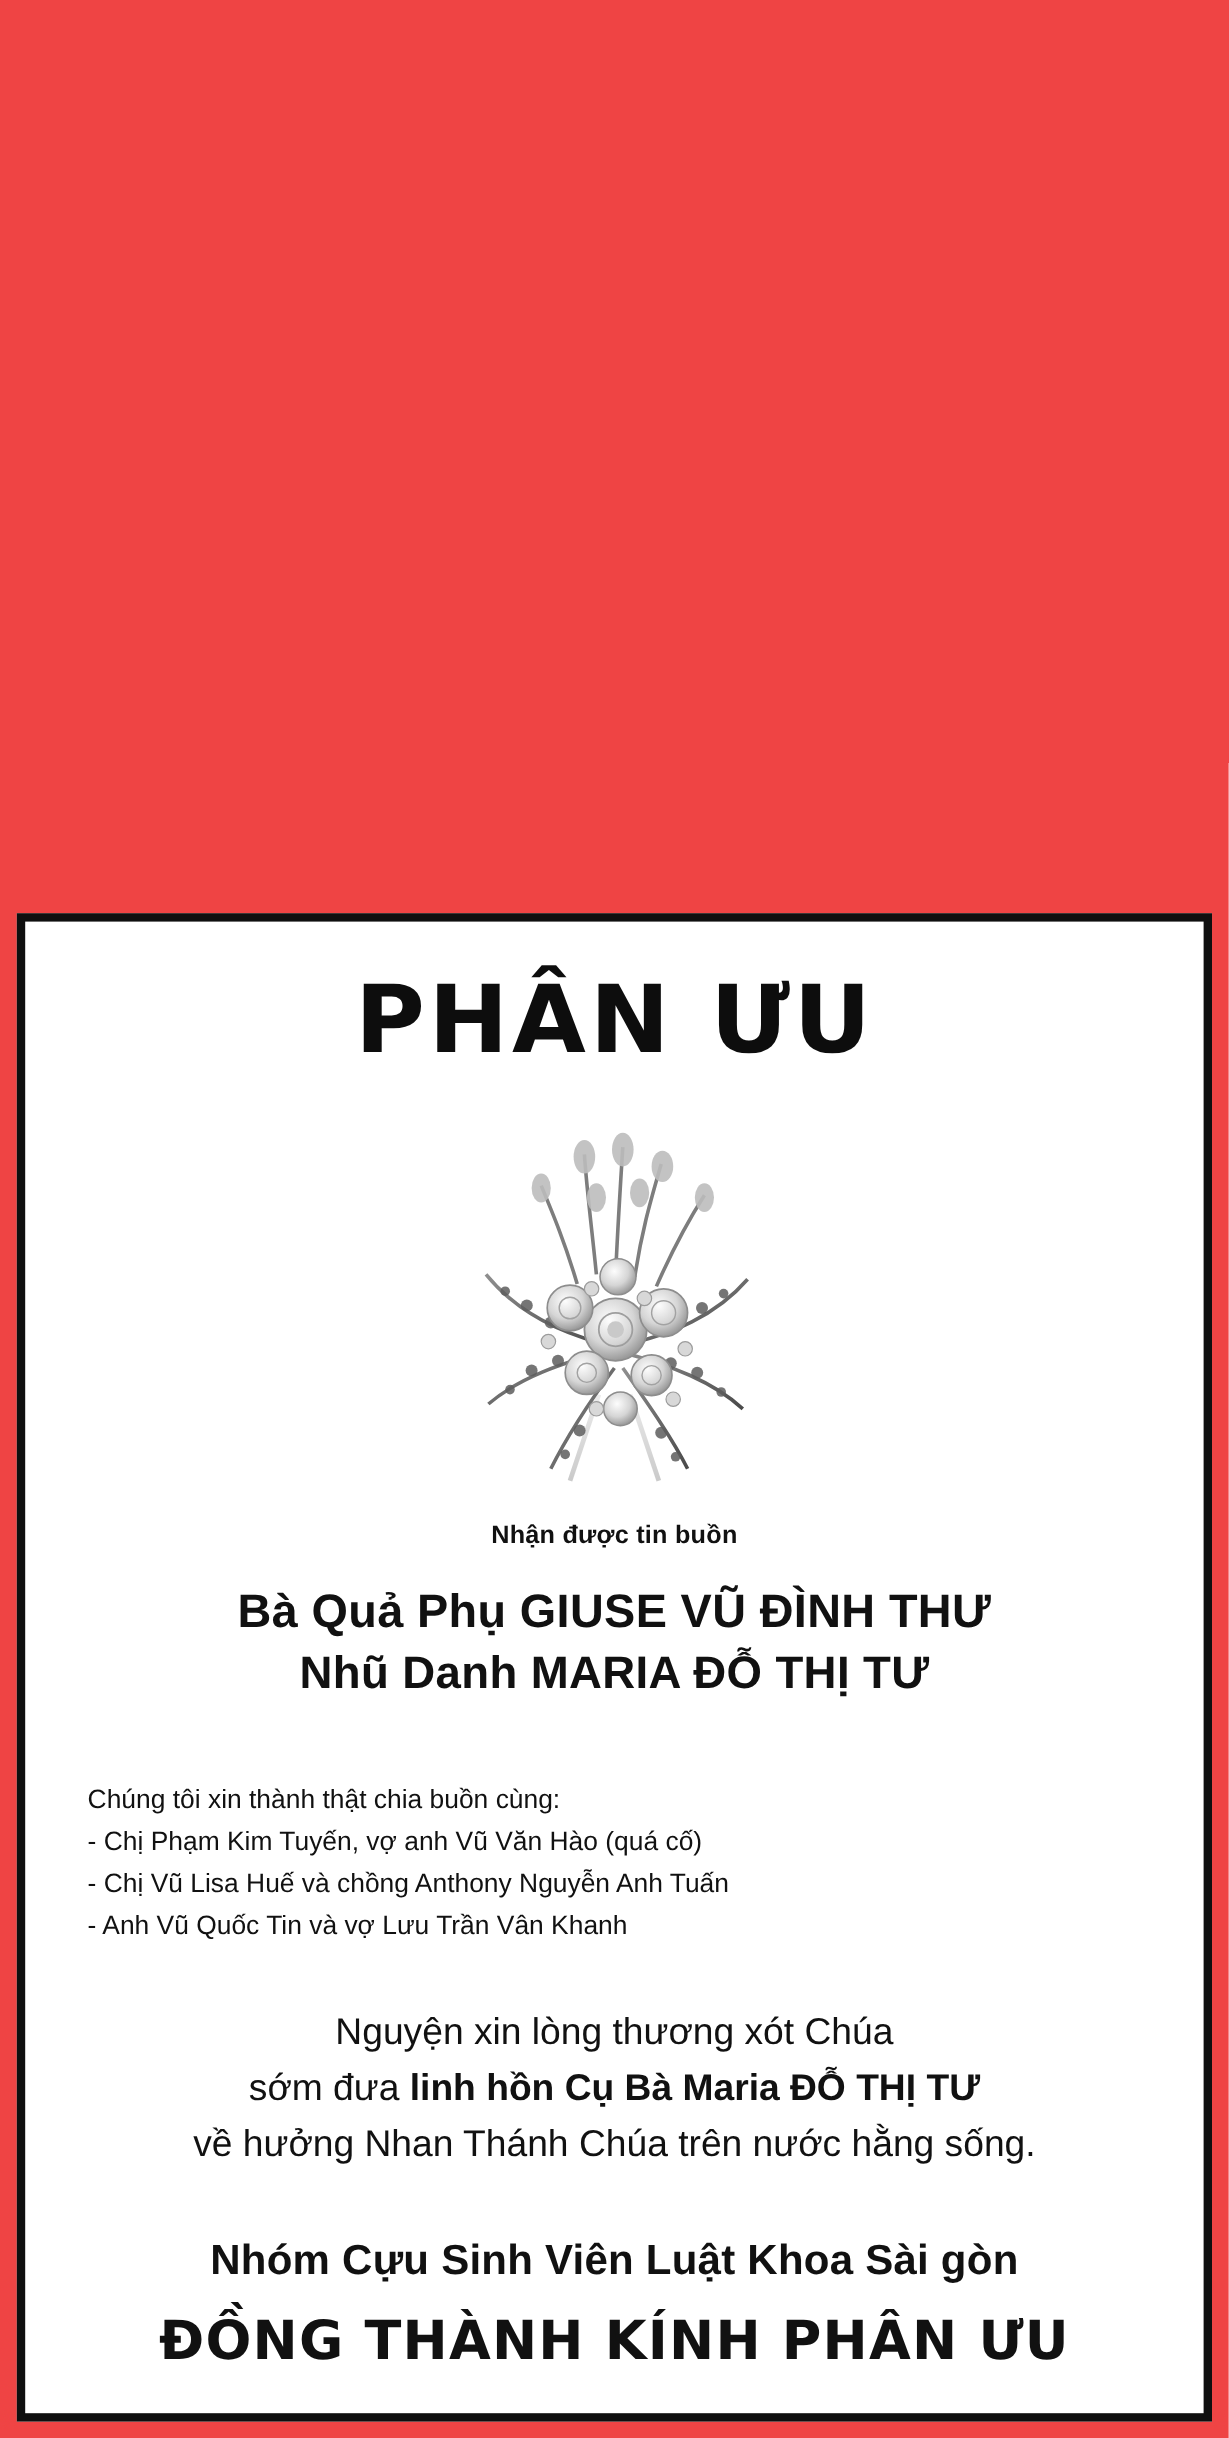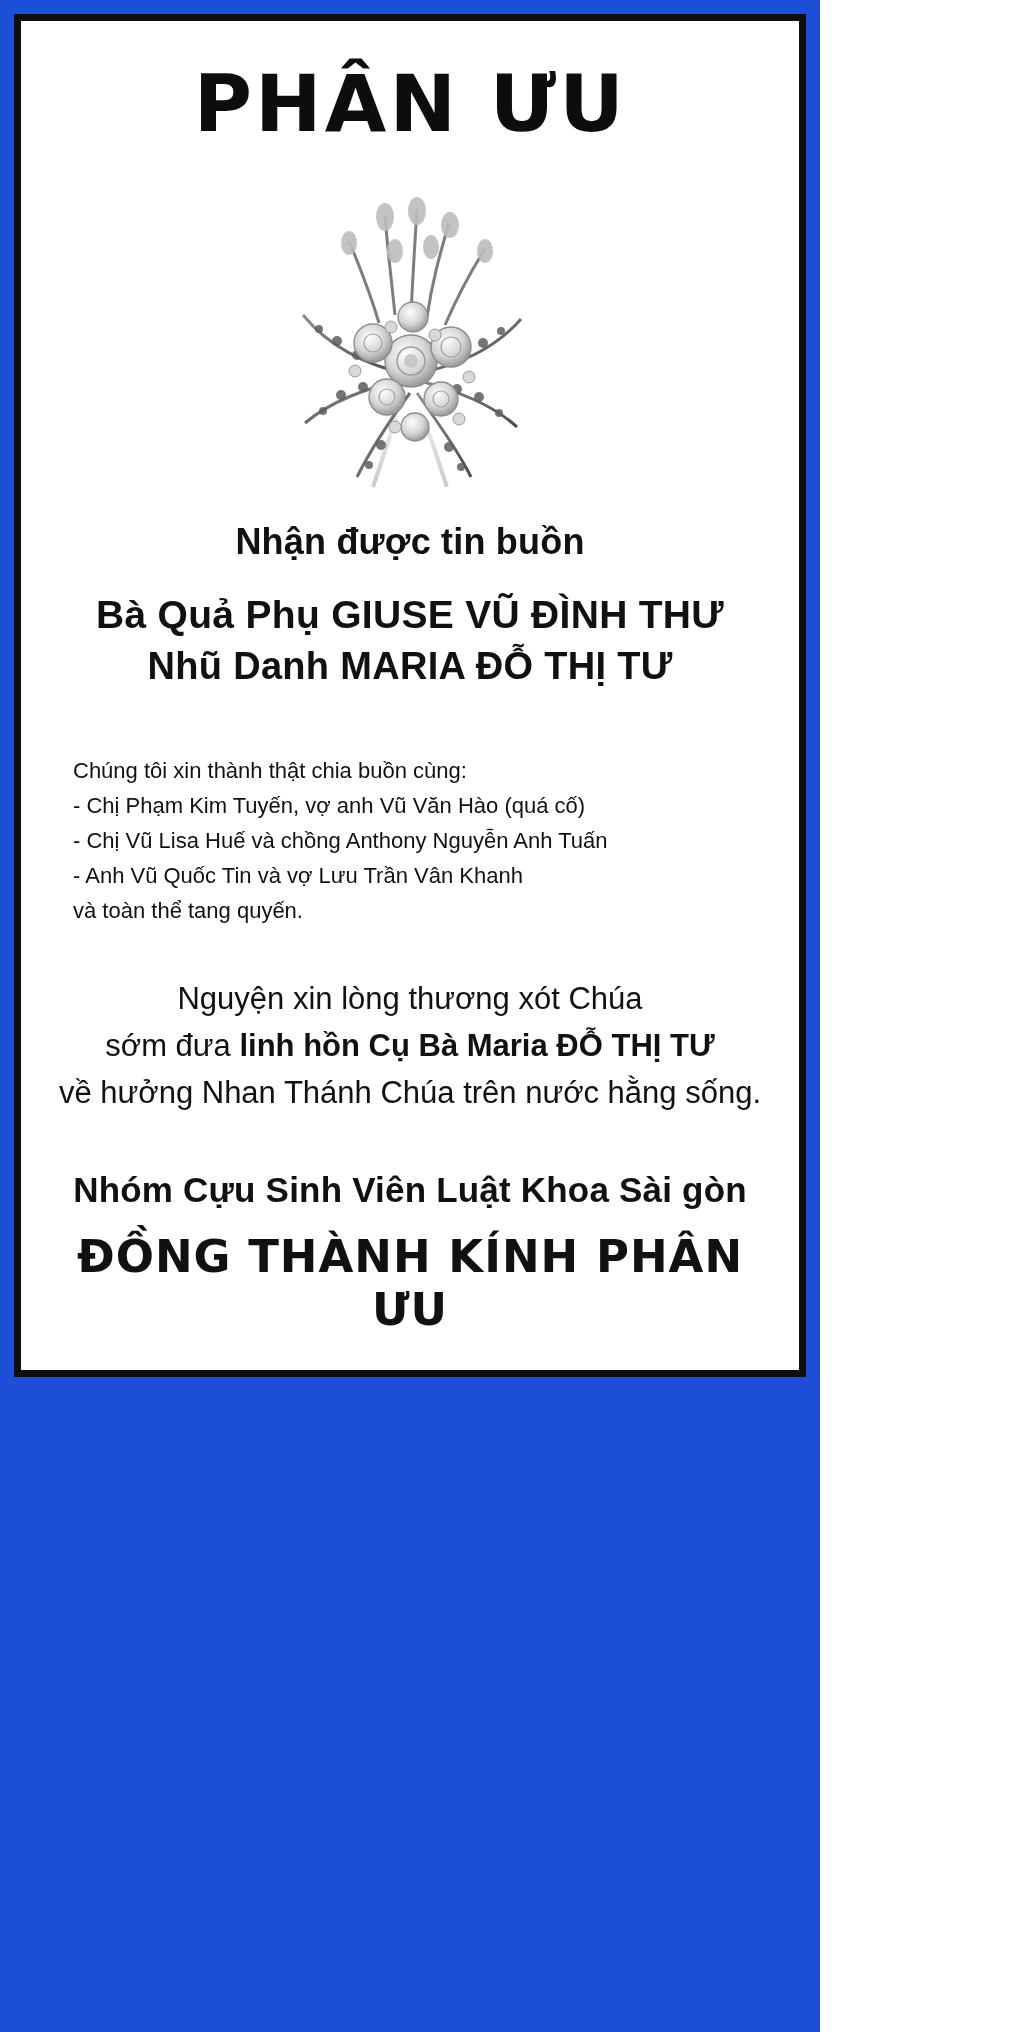--- a/index.html
+++ b/index.html
@@ -8,28 +8,28 @@
     background: #ffffff;
   }
   body {
     width: 1024px;
     height: 2032px;
     font-family: "Liberation Sans", sans-serif;
     color: #111111;
     -webkit-font-smoothing: antialiased;
   }
   .page {
-    width: 820px;
+    width: 1024px;
     height: 2032px;
     box-sizing: border-box;
     padding: 14px;
-    background: #1d4ed8;
+    background: #ef4444;
     display: flex;
     justify-content: center;
-    align-items: flex-start;
+    align-items: flex-end;
   }
   .notice-frame {
     flex: 1;
     border: 7px solid #0f0f0f;
     box-sizing: border-box;
     background: #ffffff;
     padding: 26px 34px 30px 34px;
     display: flex;
     flex-direction: column;
     align-items: center;
@@ -52,21 +52,21 @@
     width: 330px;
     height: 330px;
     margin: 18px 0 10px 0;
     display: flex;
     align-items: flex-end;
     justify-content: center;
   }
   .flower-wrap svg { display: block; }
 
   .subline {
-    font-size: 36px;
+    font-size: 21px;
     font-weight: 700;
     margin: 16px 0 4px 0;
     letter-spacing: 0.2px;
   }
 
   .name-main {
     font-size: 39px;
     font-weight: 700;
     letter-spacing: 0.3px;
     margin: 26px 0 2px 0;
@@ -238,21 +238,20 @@
     <div class="name-sub">Nhũ Danh MARIA ĐỖ THỊ TƯ</div>
 
     <div class="passing">
     </div>
 
     <div class="condolence">
       <div>Chúng tôi xin thành thật chia buồn cùng:</div>
       <div>- Chị Phạm Kim Tuyến, vợ anh Vũ Văn Hào (quá cố)</div>
       <div>- Chị Vũ Lisa Huế và chồng Anthony Nguyễn Anh Tuấn</div>
       <div>- Anh Vũ Quốc Tin và vợ Lưu Trần Vân Khanh</div>
-      <div>và toàn thể tang quyến.</div>
     </div>
 
     <div class="prayer">
       <div>Nguyện xin lòng thương xót Chúa</div>
       <div>
         <span>sớm đưa </span><span class="bold-inline">linh hồn Cụ Bà Maria ĐỖ THỊ TƯ</span>
       </div>
       <div>về hưởng Nhan Thánh Chúa trên nước hằng sống.</div>
     </div>
 

